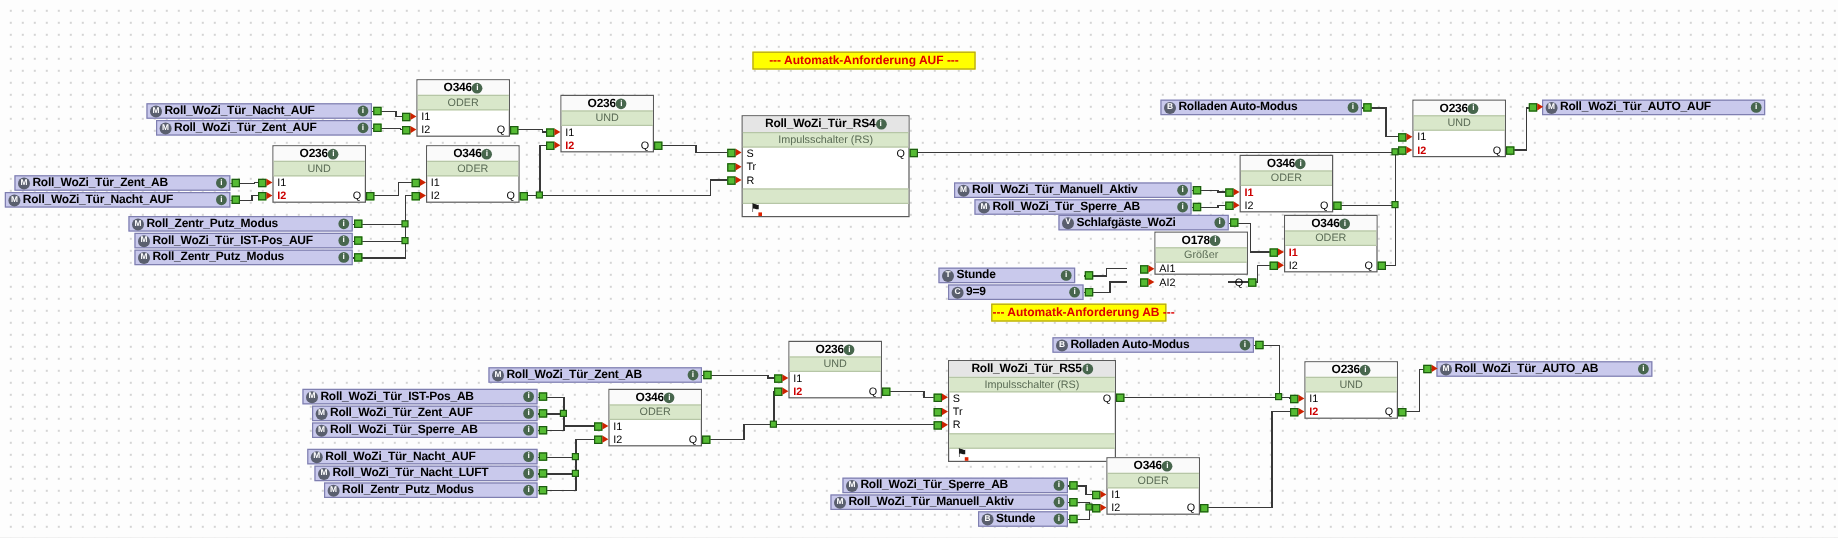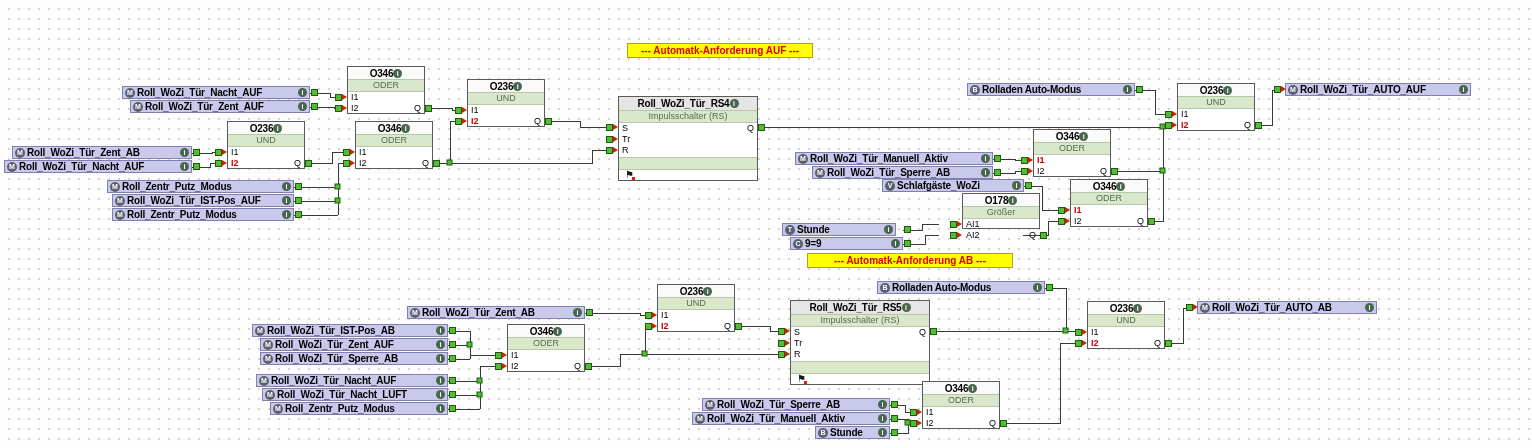--- a/index.html
+++ b/index.html
@@ -105,21 +105,21 @@
       <rect x="467" y="342" width="5" height="5" fill="#55bb33" stroke="#1d5c10"></rect>
       <rect x="477" y="378" width="5" height="5" fill="#55bb33" stroke="#1d5c10"></rect>
       <rect x="477" y="392" width="5" height="5" fill="#55bb33" stroke="#1d5c10"></rect>
       <rect x="642" y="351" width="5" height="5" fill="#55bb33" stroke="#1d5c10"></rect>
       <rect x="905" y="420" width="5" height="5" fill="#55bb33" stroke="#1d5c10"></rect>
       <rect x="1063" y="328" width="5" height="5" fill="#55bb33" stroke="#1d5c10"></rect>
       <rect x="1160" y="168" width="5" height="5" fill="#55bb33" stroke="#1d5c10"></rect>
       <rect x="1160" y="124" width="5" height="5" fill="#55bb33" stroke="#1d5c10"></rect>
     </svg>
     <div class="banner" style="left: 627px; top: 43px; width: 186px; height: 15px;">--- Automatk-Anforderung AUF ---</div>
-    <div class="banner" style="left: 807px; top: 253px; width: 206px; height: 15px;">--- Automatk-Anforderung AB ---</div>
+    <div class="banner" style="left: 826px; top: 253px; width: 146px; height: 15px;">--- Automatk-Anforderung AB ---</div>
     <div class="iolabel" style="left: 122px; top: 86px; width: 188px;">
       <span class="letter-badge">M</span>
       <span class="iolabel-text">Roll_WoZi_Tür_Nacht_AUF</span>
       <span class="info-icon">i</span>
       <span class="pin" style="left: 188px; top: 2px;"></span>
     </div>
     <div class="iolabel" style="left: 130px; top: 100px; width: 180px;">
       <span class="letter-badge">M</span>
       <span class="iolabel-text">Roll_WoZi_Tür_Zent_AUF</span>
       <span class="info-icon">i</span>

